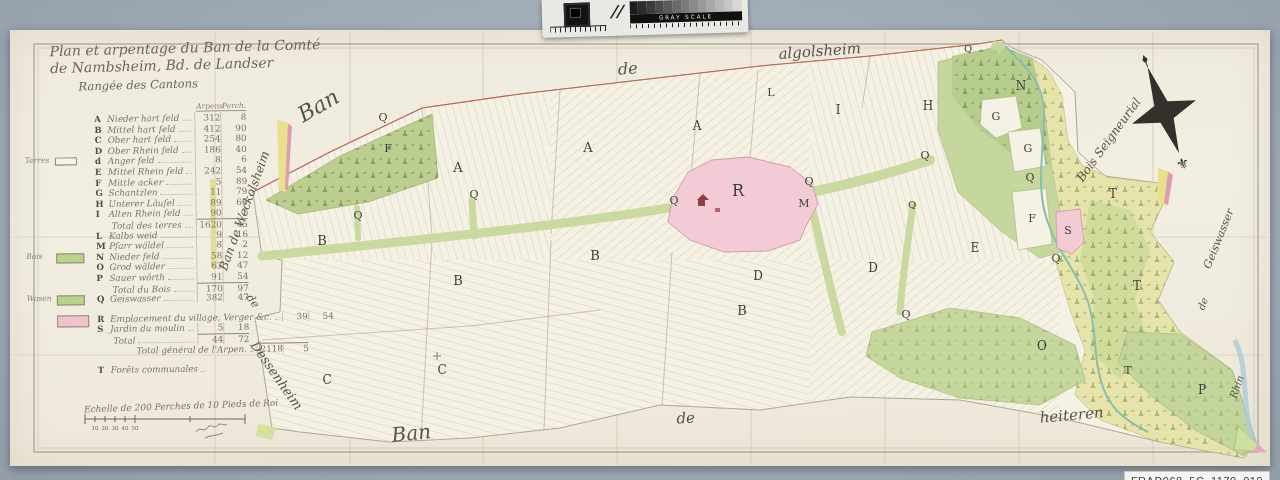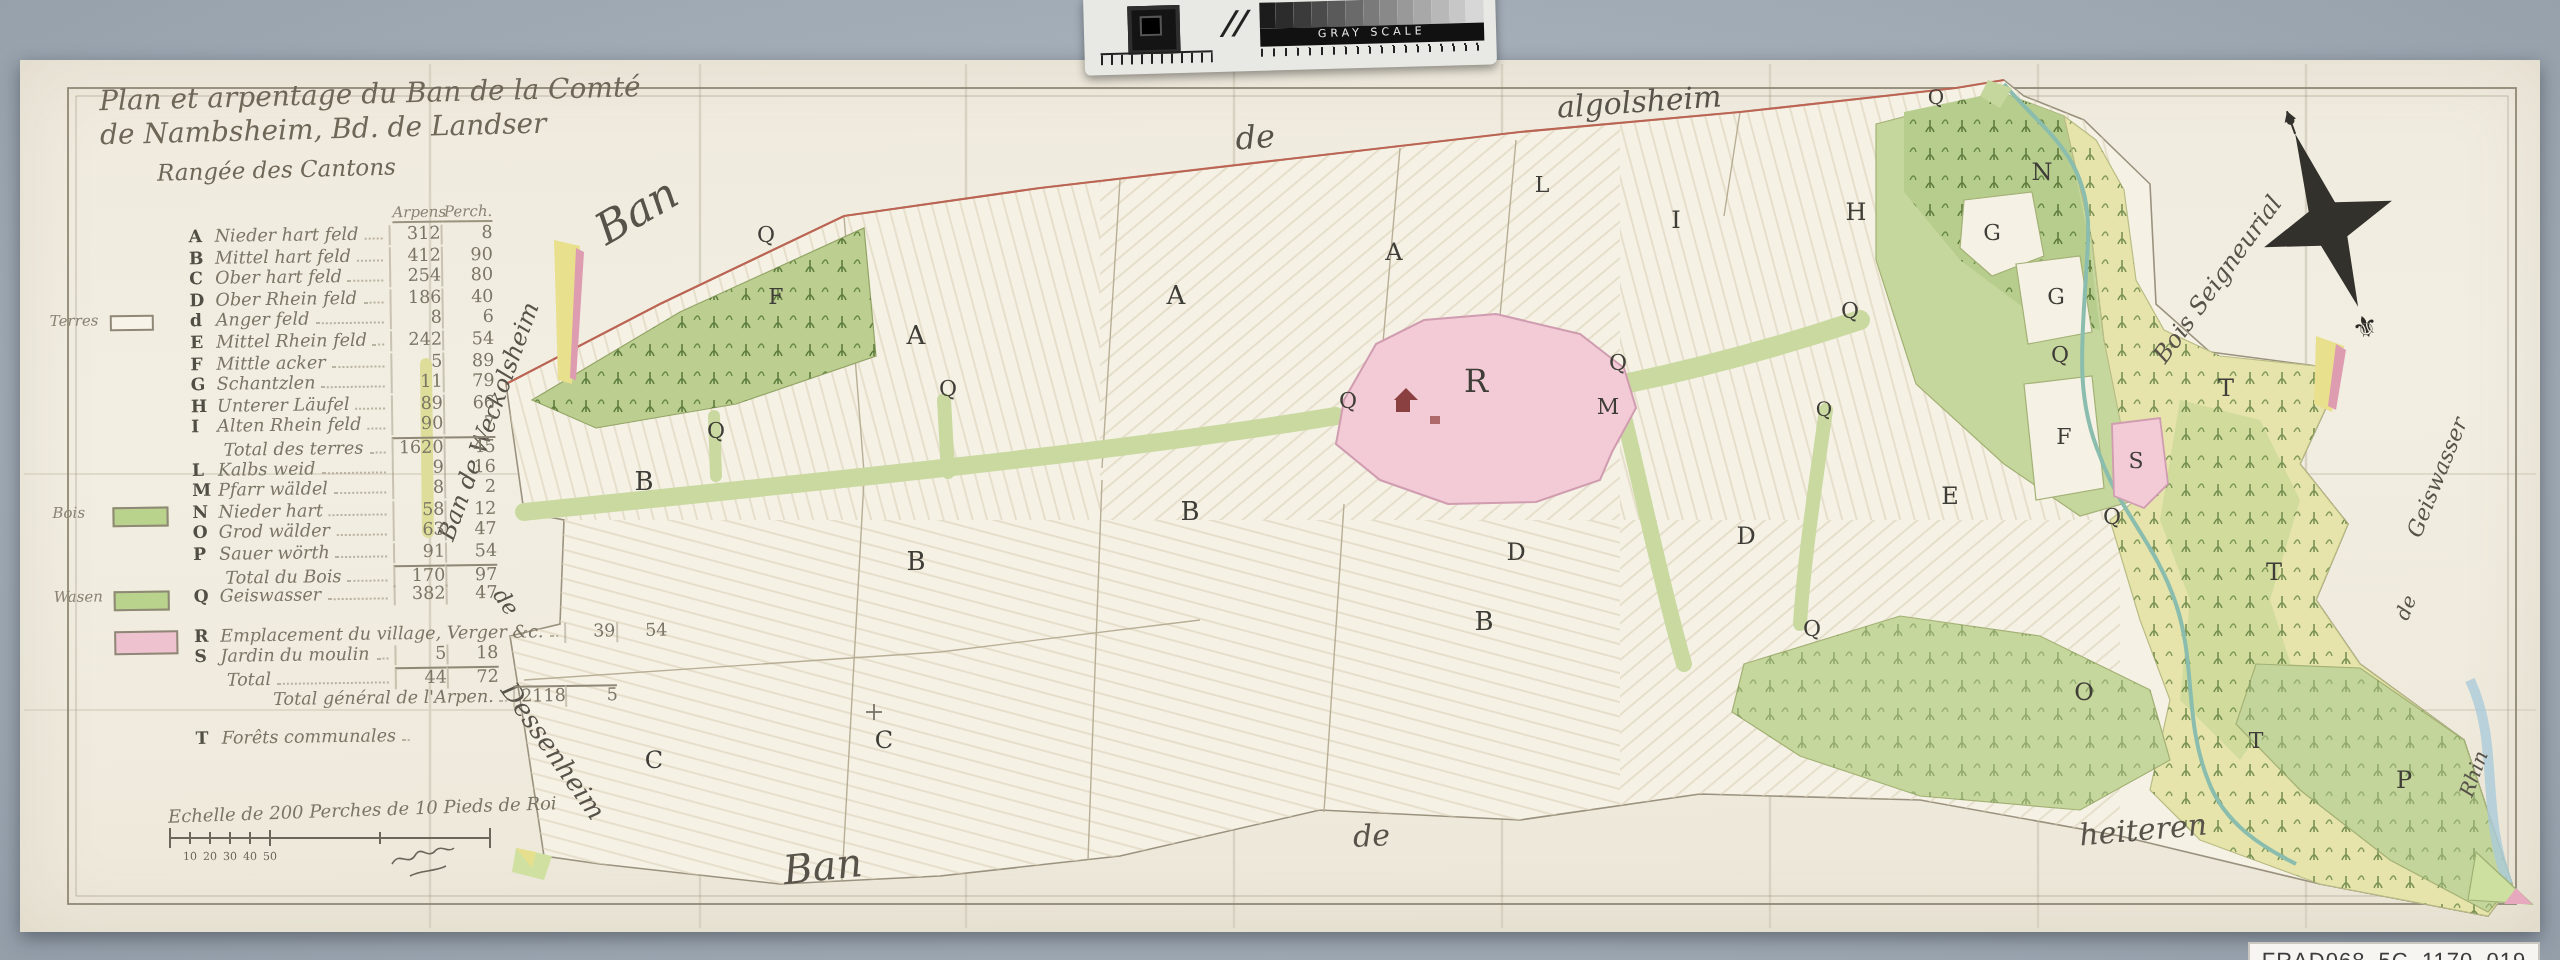--- a/index.html
+++ b/index.html
@@ -405,21 +405,21 @@
           <span class="lkey">M</span>
           <span class="lname">Pfarr wäldel</span>
           <span class="leader"></span>
           <span class="lnum">8</span>
           <span class="lnum">2</span>
         </div>
         <div class="lrow">
           <span class="lswatch green"></span>
           <span class="lword">Bois</span>
           <span class="lkey">N</span>
-          <span class="lname">Nieder hart</span>
+          <span class="lname">Nieder feld</span>
           <span class="leader"></span>
           <span class="lnum">58</span>
           <span class="lnum">12</span>
         </div>
         <div class="lrow">
           <span class="lkey">O</span>
           <span class="lname">Grod wälder</span>
           <span class="leader"></span>
           <span class="lnum">63</span>
           <span class="lnum">47</span>

